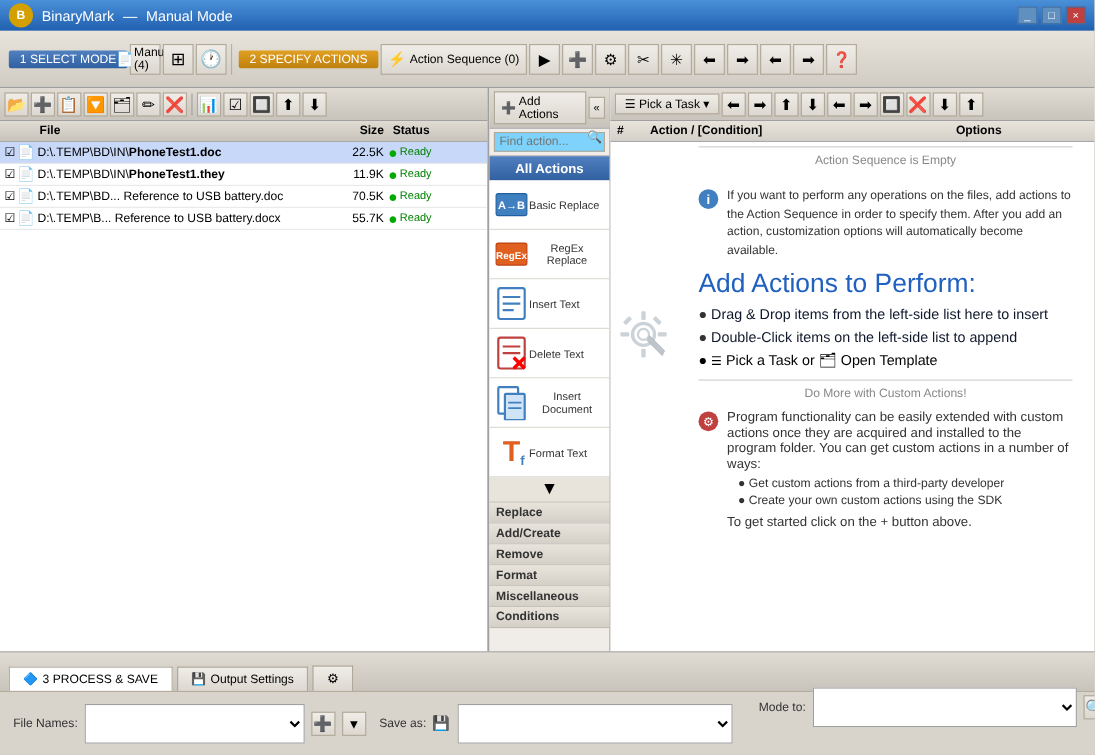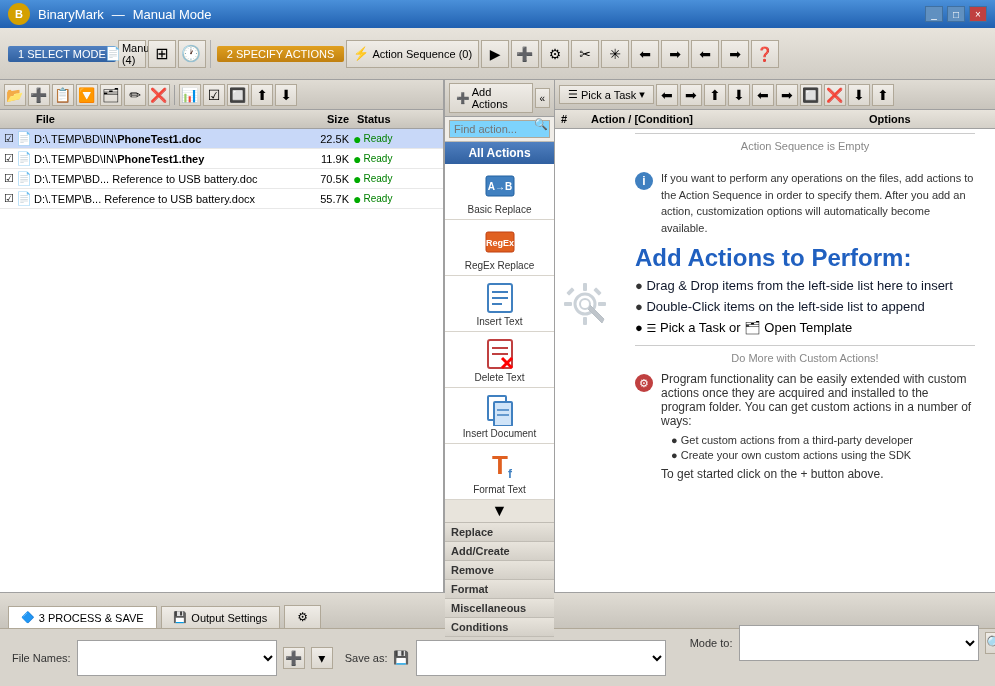--- a/index.html
+++ b/index.html
@@ -161,21 +161,21 @@
     .all-actions-header {
       background: linear-gradient(to bottom, #5080c0, #3060a0);
       color: white;
       font-size: 12px;
       font-weight: bold;
       text-align: center;
       padding: 4px;
     }
     .action-item {
       display: flex;
-      flex-direction: column;
+      flex-direction: row;
       align-items: center;
       padding: 6px 4px 4px;
       border-bottom: 1px solid #d8d4cc;
       cursor: pointer;
       background: white;
     }
     .action-icon {
       width: 32px; height: 32px;
       margin-bottom: 2px;
       display: flex; align-items: center; justify-content: center;
@@ -243,21 +243,21 @@
       font-size: 11px;
       border-top: 1px solid #ccc;
       padding-top: 6px;
       margin-bottom: 10px;
     }
     .add-actions-content {
       padding: 8px 0;
     }
     .add-title {
       font-size: 24px;
-      font-weight: bold;
+      font-weight: normal;
       color: #2060c0;
     }
     .add-bullet {
       font-size: 13px;
       margin: 6px 0;
       color: #0f172a;
     }
     .add-bullet::before { content: '● '; color: #333; }
     .divider-text {
       text-align: center;

